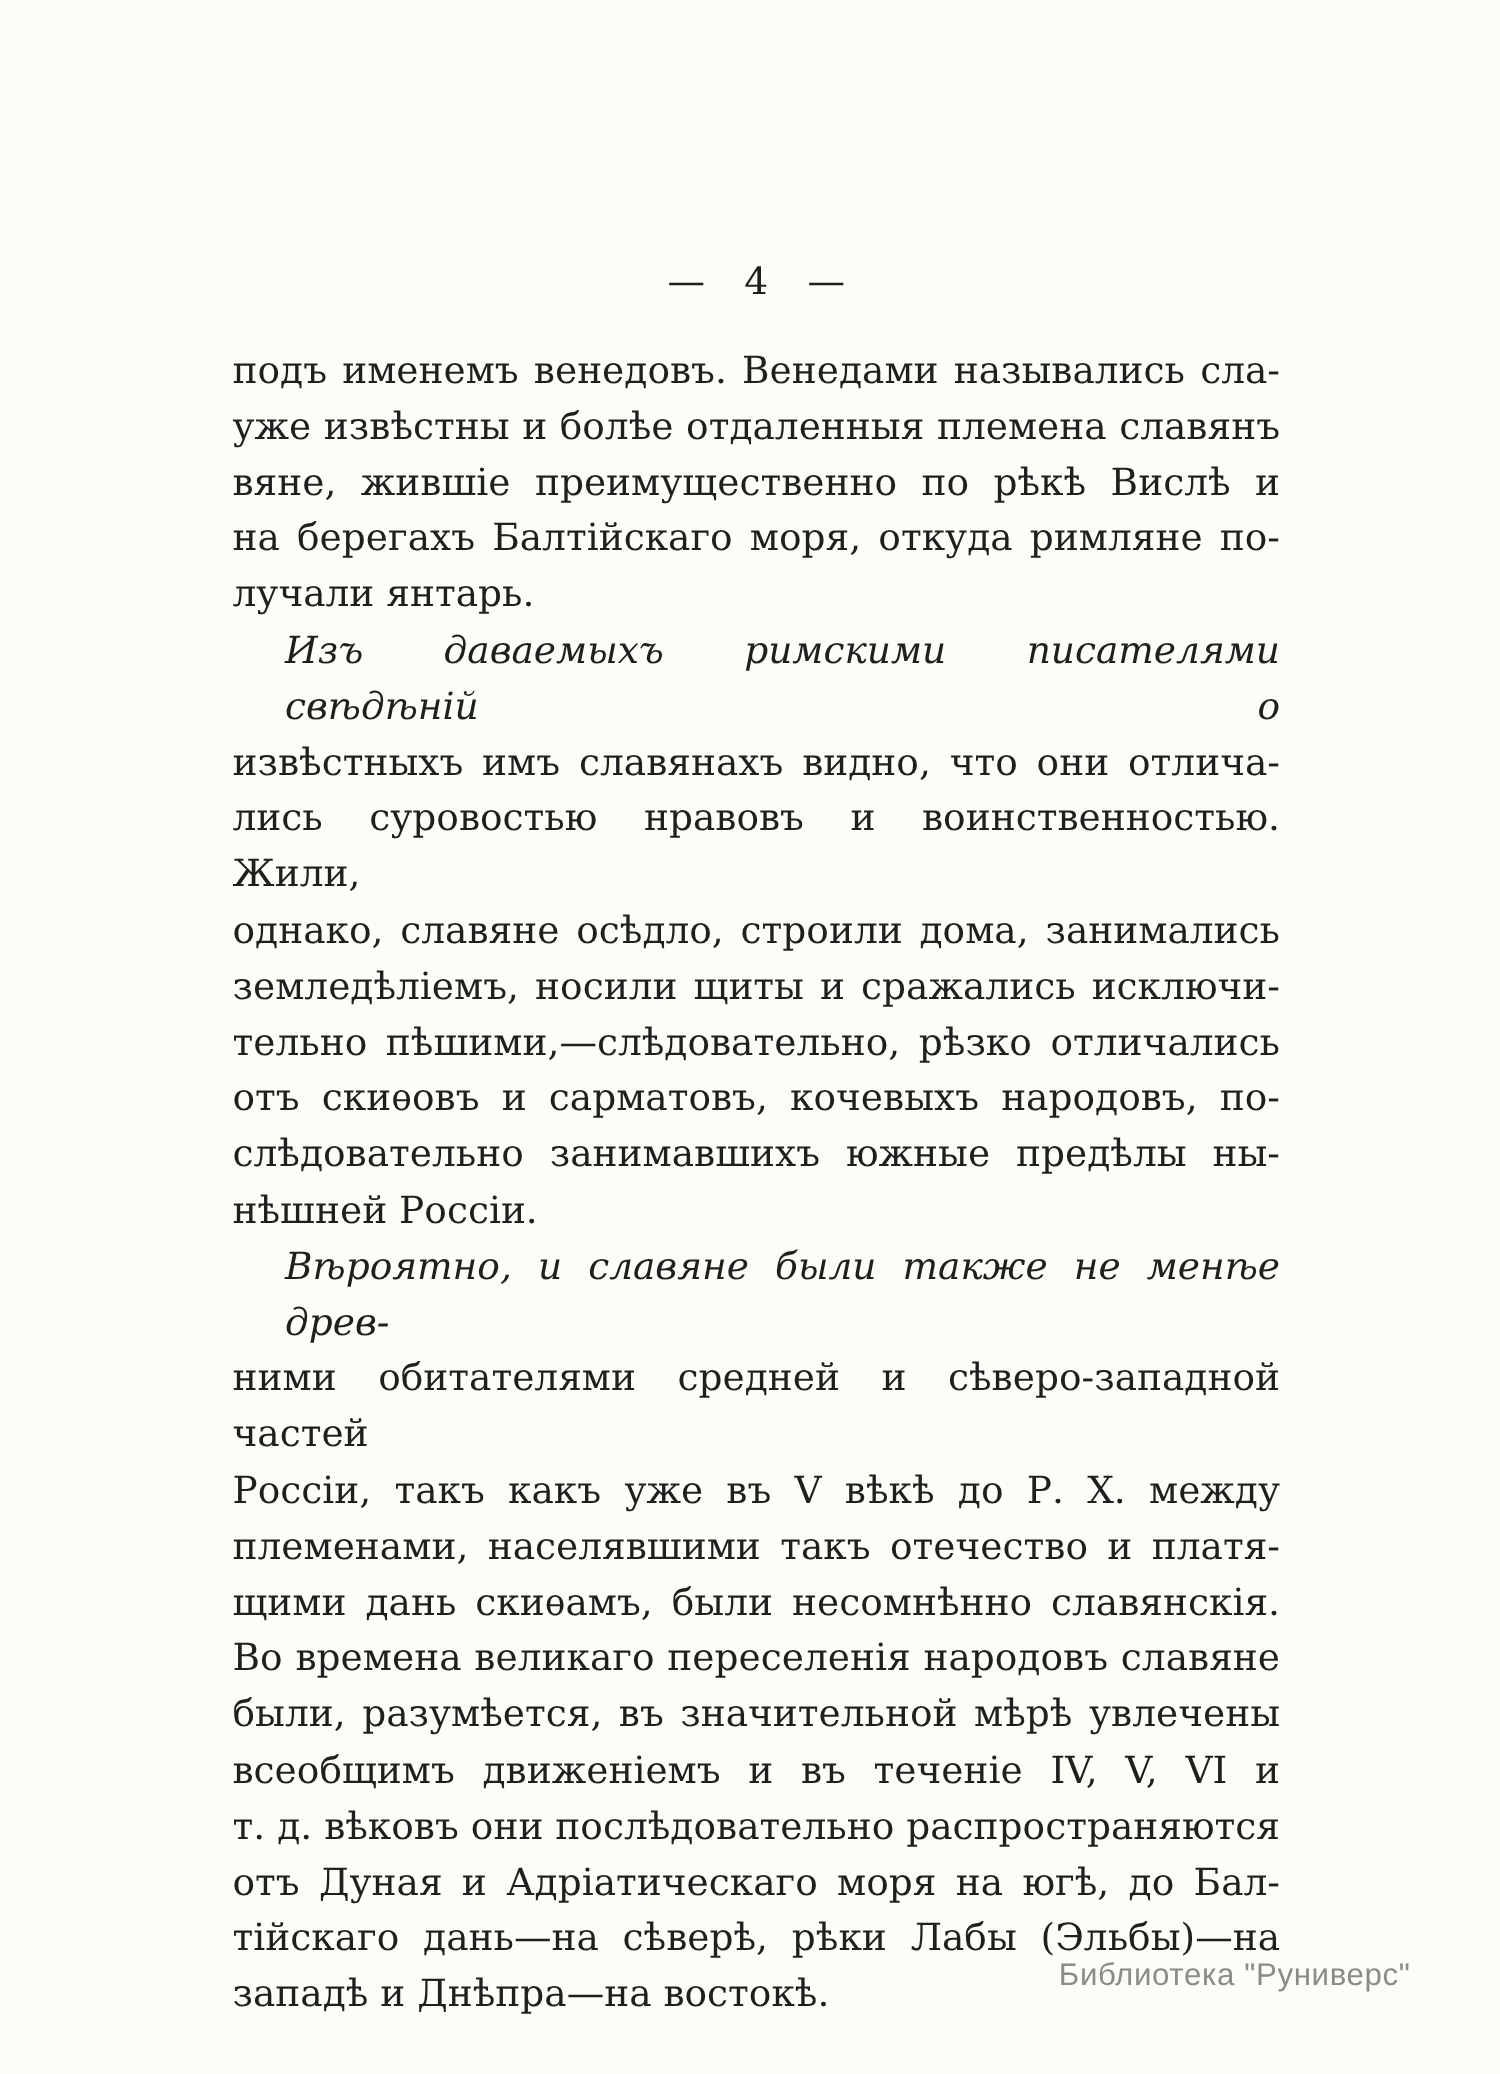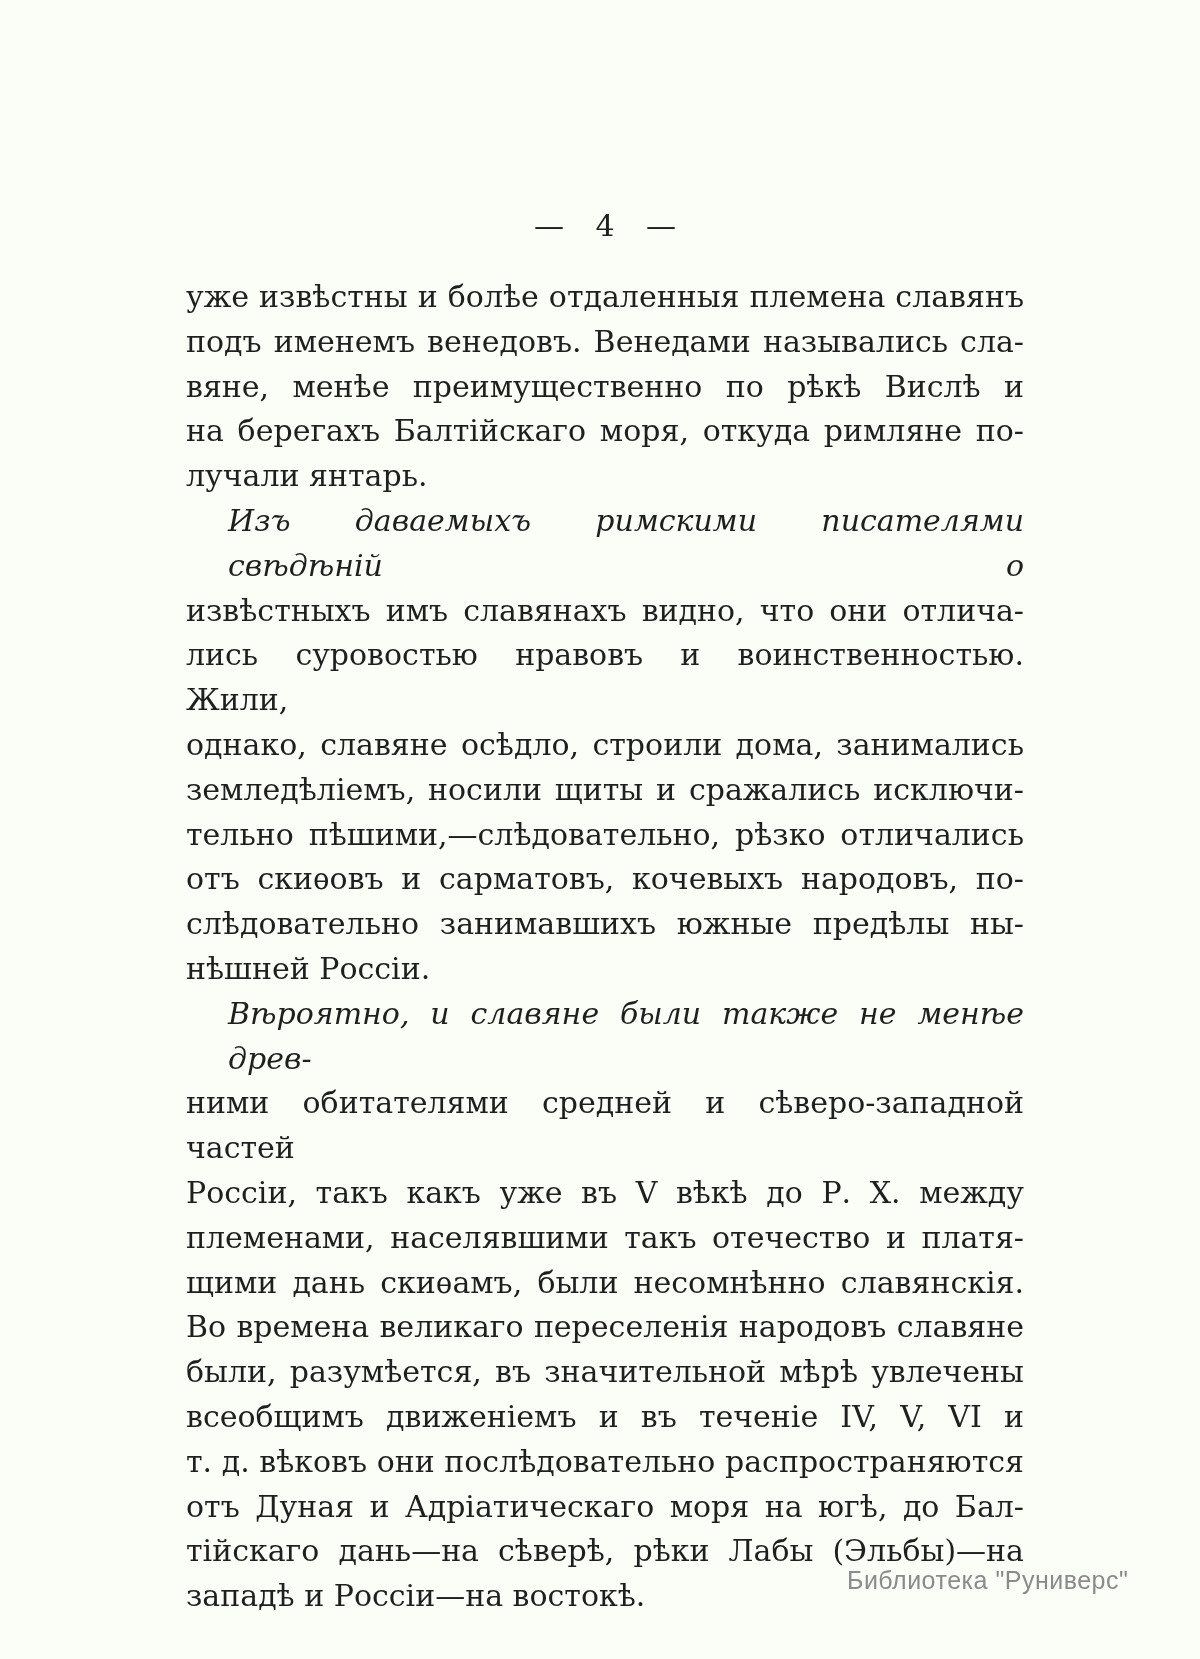--- a/index.html
+++ b/index.html
@@ -55,23 +55,23 @@
 </head>
 <body>
 
 <div class="page">
 
   <div class="pageno">— 4 —</div>
 
   <div class="textblock">
 
     <div class="para">
+      <div class="line">подъ именемъ венедовъ. Венедами назывались сла-</div>
       <div class="line">уже извѣстны и болѣе отдаленныя племена славянъ</div>
-      <div class="line">подъ именемъ венедовъ. Венедами назывались сла-</div>
-      <div class="line">вяне, менѣе преимущественно по рѣкѣ Вислѣ и</div>
+      <div class="line">вяне, жившіе преимущественно по рѣкѣ Вислѣ и</div>
       <div class="line">на берегахъ Балтійскаго моря, откуда римляне по-</div>
       <div class="line last">лучали янтарь.</div>
     </div>
 
     <div class="para">
       <div class="line indent">Изъ даваемыхъ римскими писателями свѣдѣній о</div>
       <div class="line">извѣстныхъ имъ славянахъ видно, что они отлича-</div>
       <div class="line">лись суровостью нравовъ и воинственностью. Жили,</div>
       <div class="line">однако, славяне осѣдло, строили дома, занимались</div>
       <div class="line">земледѣліемъ, носили щиты и сражались исключи-</div>
@@ -86,20 +86,20 @@
       <div class="line">ними обитателями средней и сѣверо-западной частей</div>
       <div class="line">Россіи, такъ какъ уже въ V вѣкѣ до Р. Х. между</div>
       <div class="line">племенами, населявшими такъ отечество и платя-</div>
       <div class="line">щими дань скиѳамъ, были несомнѣнно славянскія.</div>
       <div class="line">Во времена великаго переселенія народовъ славяне</div>
       <div class="line">были, разумѣется, въ значительной мѣрѣ увлечены</div>
       <div class="line">всеобщимъ движеніемъ и въ теченіе IV, V, VI и</div>
       <div class="line">т. д. вѣковъ они послѣдовательно распространяются</div>
       <div class="line">отъ Дуная и Адріатическаго моря на югѣ, до Бал-</div>
       <div class="line">тійскаго дань—на сѣверѣ, рѣки Лабы (Эльбы)—на</div>
-      <div class="line last">западѣ и Россіи—на востокѣ.</div>
+      <div class="line last">западѣ и Днѣпра—на востокѣ.</div>
     </div>
 
   </div>
 
   <div class="watermark">Библиотека "Руниверс"</div>
 
 </div>
 
 </body></html>

